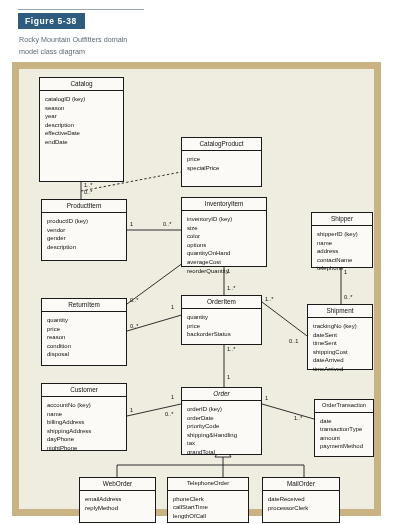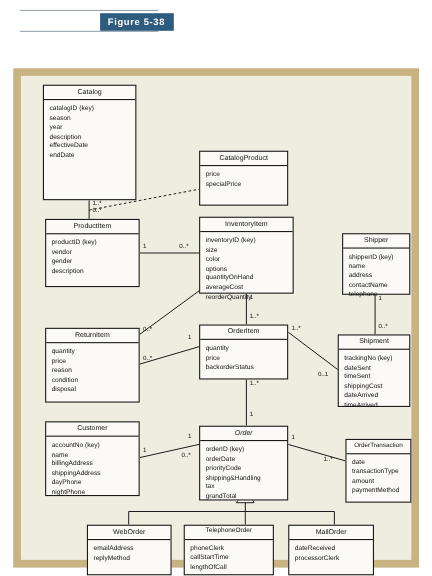--- a/index.html
+++ b/index.html
@@ -4,21 +4,21 @@
 <style>
   html,body{margin:0;padding:0;}
   body{
     width:393px;height:524px;
     background:#ffffff;
     font-family:"Liberation Sans", sans-serif;
     overflow:hidden;
     position:relative;
   }
   
-  #caption-block{position:absolute;left:18px;top:9px;width:140px;text-align:right;}
+  #caption-block{position:absolute;left:18px;top:9px;width:140px;}
   #figure-tag{
     display:inline-block;
     background:#2e5c7e;color:#ffffff;
     font-size:8.5px;font-weight:bold;letter-spacing:.6px;
     padding:3px 8px 3px 7px;
     box-sizing:border-box;
   }
   #caption-rule-top{border-top:1px solid #9aa7b0;width:126px;margin:0 0 0 0;}
   #caption-text{
     color:#5d6a72;font-size:7.2px;line-height:1.72;
@@ -71,20 +71,21 @@
     white-space:nowrap;
     line-height:1;
   }
 </style>
 </head>
 <body>
 
 <div id="caption-block">
   <div id="caption-rule-top"></div>
   <div id="figure-tag">Figure 5-38</div>
+  <div id="caption-text">Rocky Mountain Outfitters domain model class diagram</div>
   <div id="caption-rule-bottom"></div>
 </div>
 
 <div id="diagram-frame">
   <div id="diagram-canvas">
 
     <svg id="links" viewBox="0 0 355 440" preserveAspectRatio="none">
       <g stroke="#1a1a1a" stroke-width="0.9" fill="none">
 
         <line x1="62" y1="113" x2="62" y2="130"></line>

